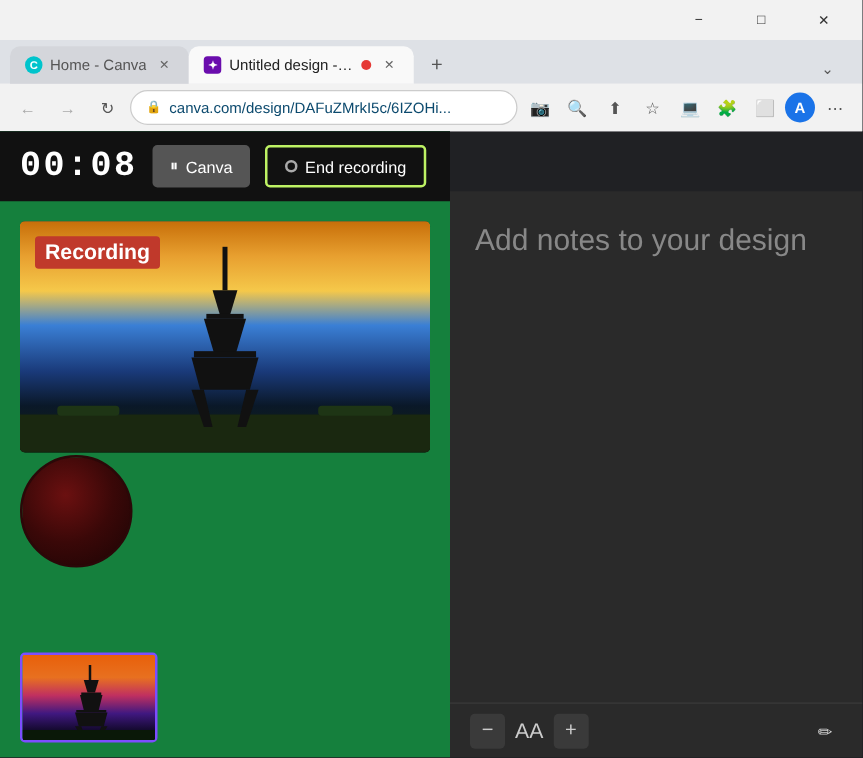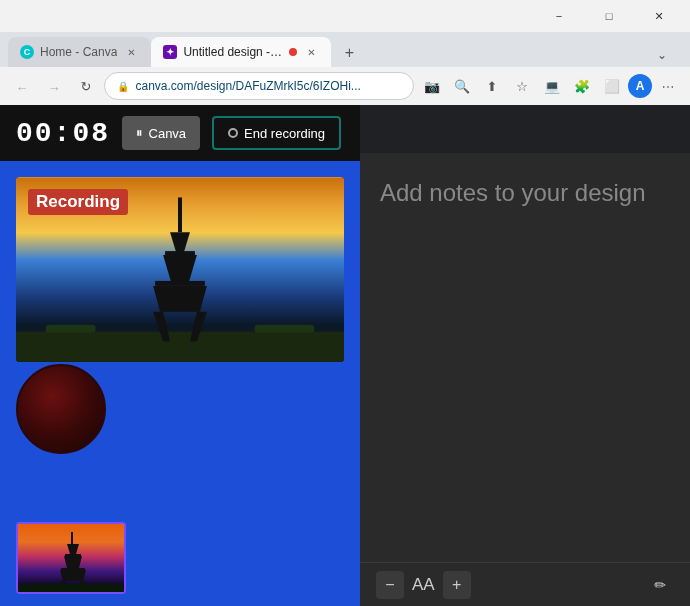--- a/index.html
+++ b/index.html
@@ -203,21 +203,21 @@
     
     .app-content {
       display: flex;
       height: calc(606px - 32px - 35px - 38px);
       
     }
 
     
     .left-panel {
       width: 360px;
-      background: #1d4ed8;
+      background: #15803d;
       flex-shrink: 0;
       display: flex;
       flex-direction: column;
     }
 
     
     .recording-toolbar {
       height: 56px;
       display: flex;
       align-items: center;
@@ -242,21 +242,21 @@
       font-size: 13px;
       cursor: pointer;
       display: flex;
       align-items: center;
       gap: 6px;
     }
     .end-recording-btn {
       height: 34px;
       padding: 0 14px;
       background: transparent;
-      border: 2px solid #0f766e;
+      border: 2px solid #bef264;
       border-radius: 4px;
       color: #fff;
       font-size: 13px;
       cursor: pointer;
       display: flex;
       align-items: center;
       gap: 6px;
     }
 
     

